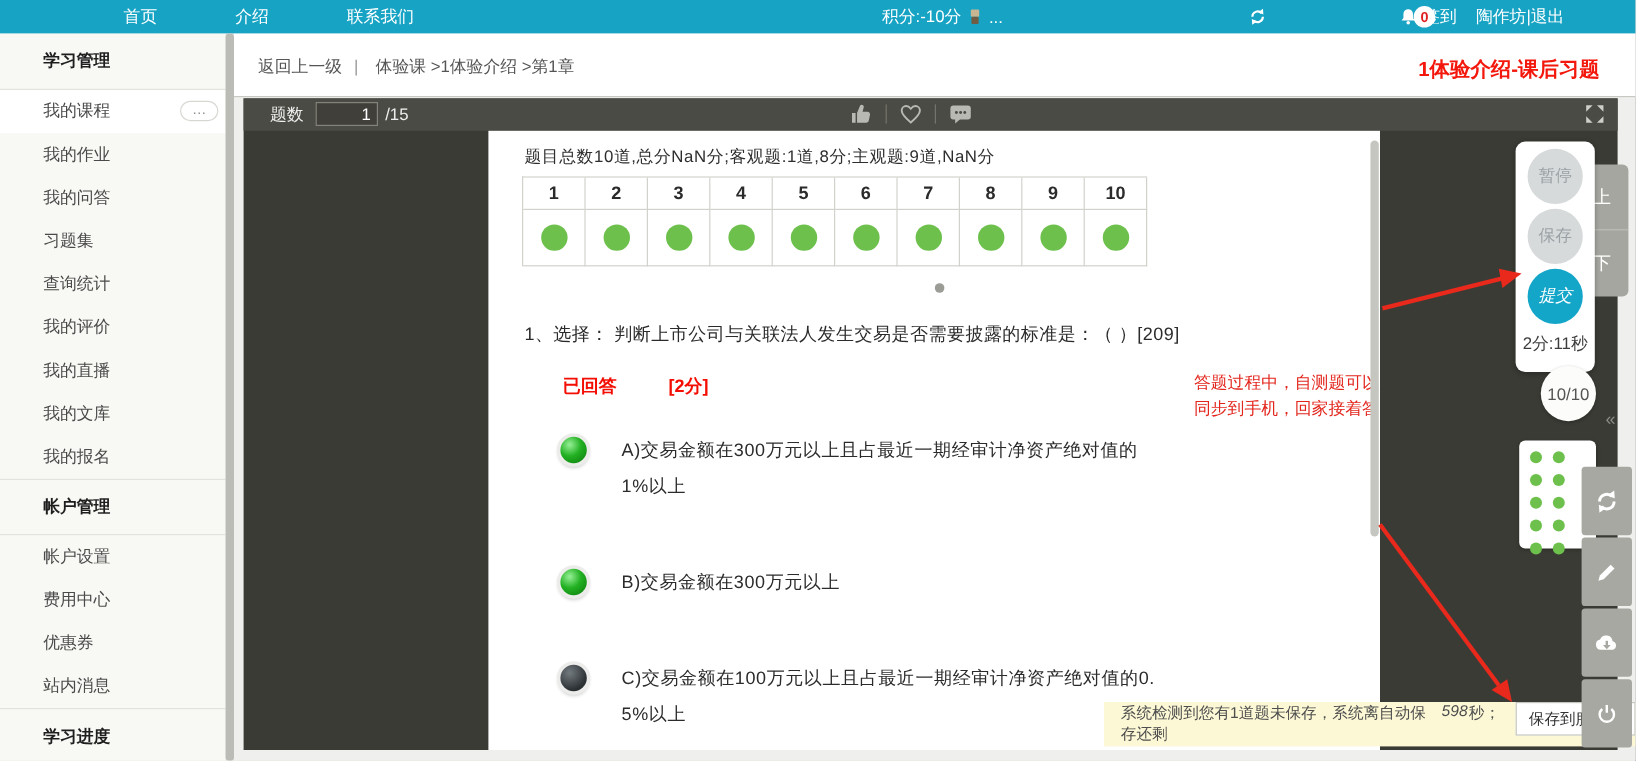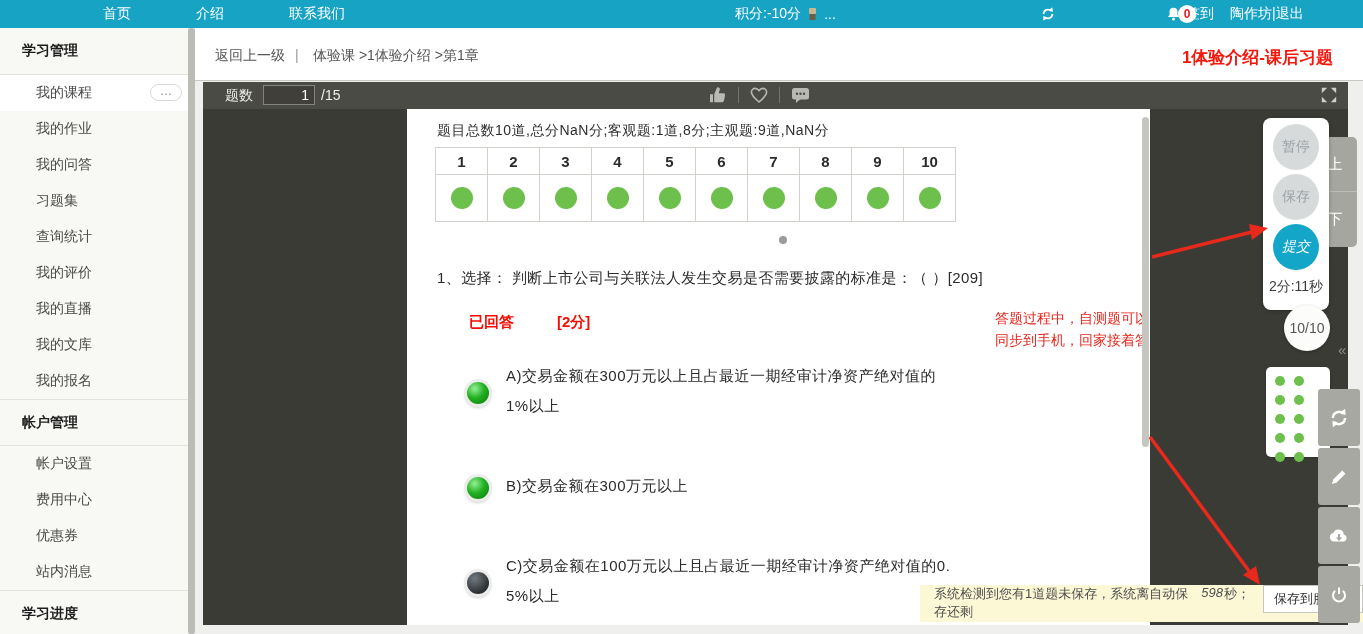--- a/index.html
+++ b/index.html
@@ -13,21 +13,21 @@
   .topnav { position:absolute; left:103px; top:0; height:28px; display:flex; gap:65px; align-items:center; }
   .topnav .navitem { cursor:pointer; }
   .tb-points { position:absolute; left:735px; top:0; height:28px; display:flex; align-items:center; gap:6px; }
   .tb-refresh { position:absolute; left:1040px; top:6px; width:16px; height:16px; }
   .tb-sign { position:absolute; left:1166px; top:0; height:28px; display:flex; align-items:center; gap:5px; }
   .tb-badge { position:absolute; left:1178px; top:5px; width:18px; height:18px; border-radius:50%; background:#fff; color:#e02020; font-size:12px; font-weight:bold; }
   .tb-user { position:absolute; left:1230px; top:0; height:28px; display:flex; align-items:center; }
 
   
   .sidebar { position:absolute; left:0; top:28px; width:188px; height:606px; background:#f8f8f5; font-size:14px; color:#4a4a4a; }
-  .sec-header { height:47px; display:flex; align-items:center; padding-left:22px; font-weight:bold; color:#1e1e1e; border-bottom:1px solid #e3e3de; }
+  .sec-header { height:47px; display:flex; align-items:center; padding-left:36px; font-weight:bold; color:#1e1e1e; border-bottom:1px solid #e3e3de; }
   .sec-header.bt { border-top:1px solid #e3e3de; }
   .side-item { position:relative; height:36px; display:flex; align-items:center; padding-left:36px; cursor:pointer; }
   .side-item.active { background:#fff; }
   .more-pill { position:absolute; right:6px; top:9px; width:32px; height:17px; background:#fff; border:1px solid #d8d8d3; border-radius:9px; font-size:12px; color:#8b8b86; line-height:13px; text-align:center; }
   .side-scroll { position:absolute; left:188px; top:28px; width:7px; height:606px; background:#e9e9e6; }
   .side-thumb { position:absolute; left:0; top:0; width:7px; height:606px; background:#bcbcb7; border-radius:3px; }
 
   
   .bcrumb { position:absolute; left:195px; top:28px; width:1168px; height:53px; background:#fff; border-bottom:1px solid #c8c8c3; font-size:14px; color:#555; }
   .bc-back { position:absolute; left:20px; top:19px; cursor:pointer; }
@@ -50,21 +50,21 @@
   .q-summary { position:absolute; left:30px; top:13px; font-size:14px; letter-spacing:.5px; color:#2e2e2e; }
   .qgrid { position:absolute; left:28px; top:38px; display:grid; grid-template-columns:repeat(10,52px); border-left:1px solid #d2d2cd; border-top:1px solid #d2d2cd; }
   .qcell-num { height:27px; border-right:1px solid #d2d2cd; border-bottom:1px solid #d2d2cd; font-weight:bold; font-size:15px; display:flex; align-items:center; justify-content:center; }
   .qcell-dot { height:47px; border-right:1px solid #d2d2cd; border-bottom:1px solid #d2d2cd; display:flex; align-items:center; justify-content:center; grid-row:2; cursor:pointer; }
   .gdot { width:22px; height:22px; border-radius:50%; background:#6cc04b; }
   .pagedot { position:absolute; left:372px; top:127px; width:8px; height:8px; border-radius:50%; background:#9c9c97; }
   .q-question { position:absolute; left:30px; top:160px; font-size:15px; letter-spacing:.4px; }
   .q-status { position:absolute; left:62px; top:204px; font-size:15px; font-weight:bold; color:#f30d02; }
   .q-score { position:absolute; left:150px; top:204px; font-size:15px; font-weight:bold; color:#f30d02; }
   .q-annot { position:absolute; left:588px; top:198px; width:175px; font-size:14px; line-height:22px; color:#e3261d; white-space:pre-line; }
-  .opt { position:absolute; left:60px; display:flex; gap:17px;align-items:center; }
+  .opt { position:absolute; left:60px; display:flex; gap:29px; }
   .opt-a { top:252px; } .opt-b { top:362px; } .opt-c { top:442px; }
   .radio { width:22px; height:22px; border-radius:50%; margin-top:3px; box-shadow:0 0 0 3px #ececea, 0 2px 3px 2px rgba(0,0,0,.18); cursor:pointer; flex:0 0 22px; }
   .radio.green { background:radial-gradient(circle at 35% 30%, #8ae98a 5%, #23b123 45%, #0b7e0b 95%); }
   .radio.dark  { background:radial-gradient(circle at 35% 30%, #6e757a 5%, #2a2f32 70%); }
   .opt-label { font-size:15px; line-height:30px; letter-spacing:.5px; width:475px; white-space:pre-line; }
   .q-scrollthumb { position:absolute; right:1px; top:8px; width:7px; height:330px; background:#c6c6c1; border-radius:4px; }
 
   
   .updown { position:absolute; left:1313px; top:137px; width:44px; height:110px; background:#a6a6a0; border-radius:5px; z-index:3; color:#fff; font-size:15px; }
   .ud-cell { height:55px; display:flex; align-items:center; justify-content:center; cursor:pointer; }

